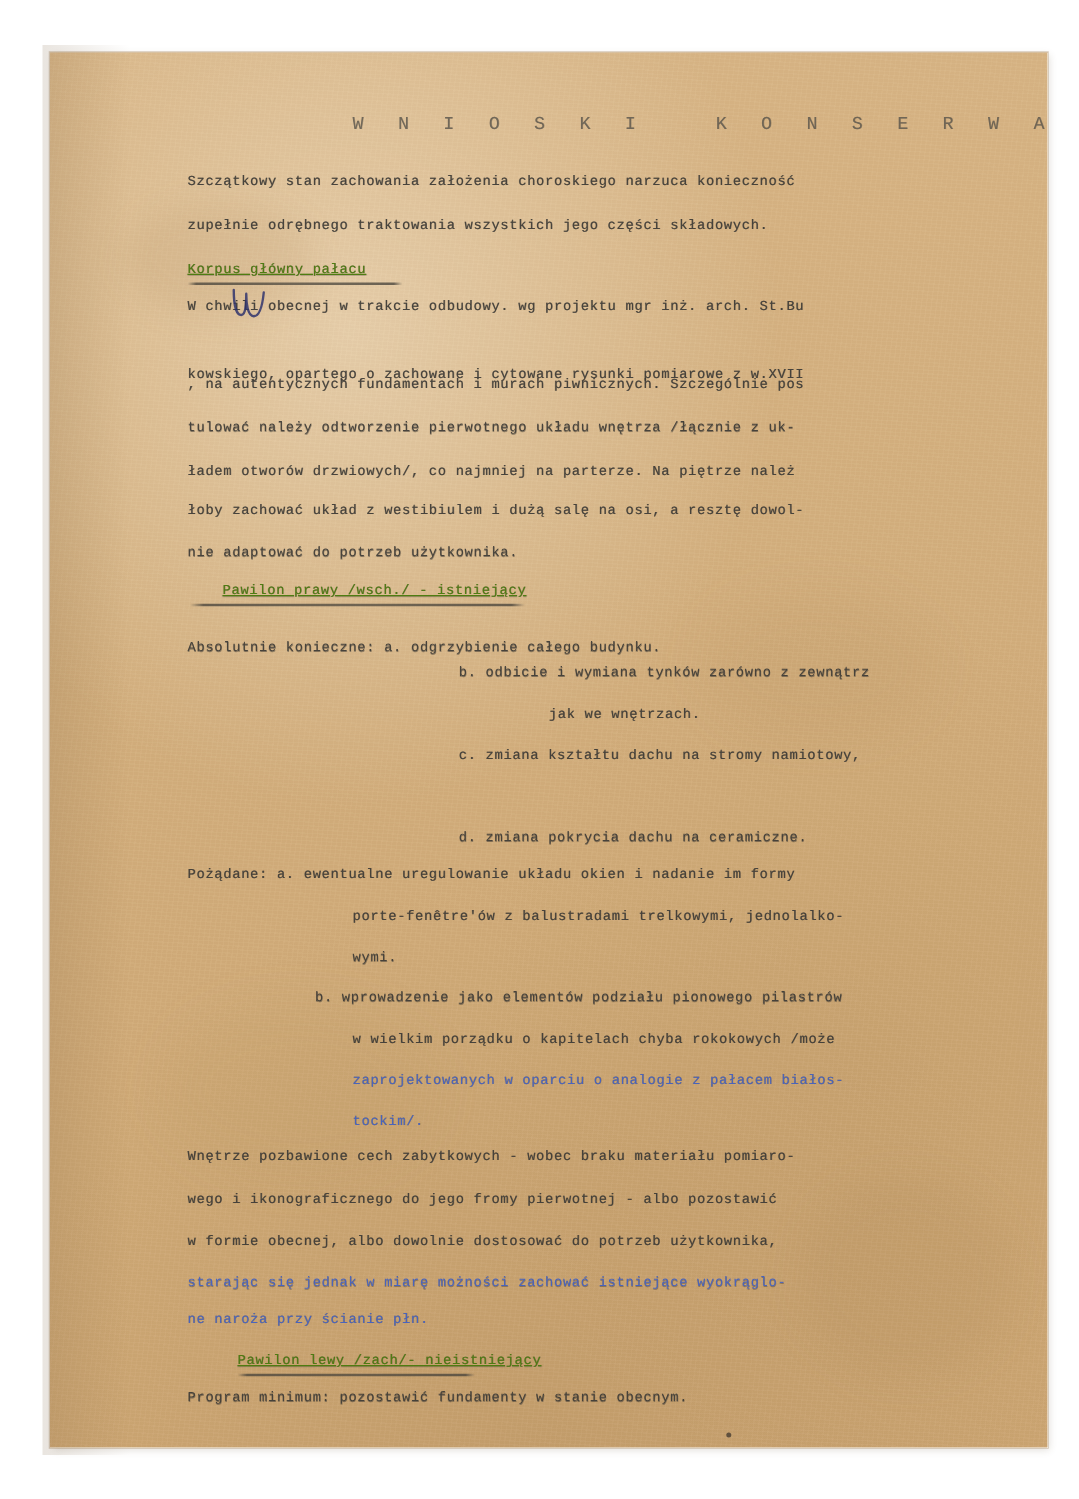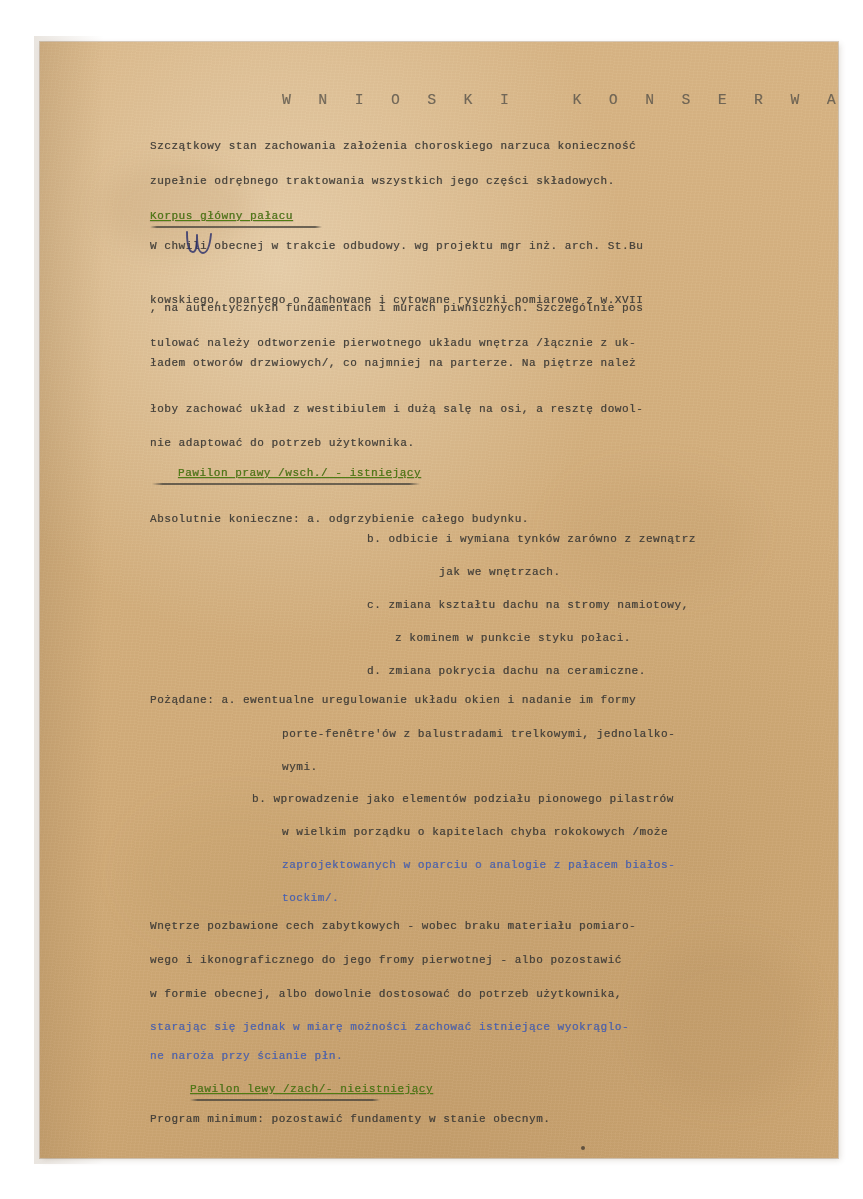--- a/index.html
+++ b/index.html
@@ -143,29 +143,28 @@
 
     <div id="doc-title">W N I O S K I   K O N S E R W A T O R S K I E</div>
 
     <div class="tl" style="left:150px; top:141px;">Szczątkowy stan zachowania założenia choroskiego narzuca konieczność</div>
     <div class="tl" style="left:150px; top:176px;">zupełnie odrębnego traktowania wszystkich jego części składowych.</div>
     <div class="tl strong" style="left:150px; top:211px;">Korpus główny pałacu</div>
     <div class="tl" style="left:150px; top:241px;">W chwili obecnej w trakcie odbudowy. wg projektu mgr inż. arch. St.Bu</div>
     <div class="tl" style="left:150px; top:275px;margin-top:20px;">kowskiego, opartego o zachowane i cytowane rysunki pomiarowe z w.XVII</div>
     <div class="tl" style="left:150px; top:303px;">, na autentycznych fundamentach i murach piwnicznych. Szczególnie pos</div>
     <div class="tl" style="left:150px; top:338px;">tulować należy odtworzenie pierwotnego układu wnętrza /łącznie z uk-</div>
-    <div class="tl" style="left:150px; top:358px;">ładem otworów drzwiowych/, co najmniej na parterze. Na piętrze należ</div>
+    <div class="tl" style="left:150px; top:373px;">ładem otworów drzwiowych/, co najmniej na parterze. Na piętrze należ</div>
     <div class="tl" style="left:150px; top:404px;">łoby zachować układ z westibiulem i dużą salę na osi, a resztę dowol-</div>
     <div class="tl" style="left:150px; top:438px;">nie adaptować do potrzeb użytkownika.</div>
     <div class="tl strong" style="left:178px; top:468px;">Pawilon prawy /wsch./ - istniejący</div>
     <div class="tl" style="left:150px; top:500px;margin-top:14px;">Absolutnie konieczne: a. odgrzybienie całego budynku.</div>
     <div class="tl" style="left:367px; top:534px;">b. odbicie i wymiana tynków zarówno z zewnątrz</div>
     <div class="tl" style="left:395px; top:567px;margin-left:44px;">jak we wnętrzach.</div>
     <div class="tl" style="left:367px; top:600px;">c. zmiana kształtu dachu na stromy namiotowy,</div>
-    <div class="tl" style="left:395px; top:633px;">z kominem w punkcie styku połaci.</div>
     <div class="tl" style="left:367px; top:666px;">d. zmiana pokrycia dachu na ceramiczne.</div>
     <div class="tl" style="left:150px; top:695px;">Pożądane: a. ewentualne uregulowanie układu okien i nadanie im formy</div>
     <div class="tl" style="left:282px; top:729px;">porte-fenêtre'ów z balustradami trelkowymi, jednolalko-</div>
     <div class="tl" style="left:282px; top:762px;">wymi.</div>
     <div class="tl" style="left:252px; top:794px;">b. wprowadzenie jako elementów podziału pionowego pilastrów</div>
     <div class="tl" style="left:282px; top:827px;">w wielkim porządku o kapitelach chyba rokokowych /może</div>
     <div class="tl faint" style="left:282px; top:860px;">zaprojektowanych w oparciu o analogie z pałacem białos-</div>
     <div class="tl faint" style="left:282px; top:893px;">tockim/.</div>
     <div class="tl" style="left:150px; top:921px;">Wnętrze pozbawione cech zabytkowych - wobec braku materiału pomiaro-</div>
     <div class="tl" style="left:150px; top:955px;">wego i ikonograficznego do jego fromy pierwotnej - albo pozostawić</div>

